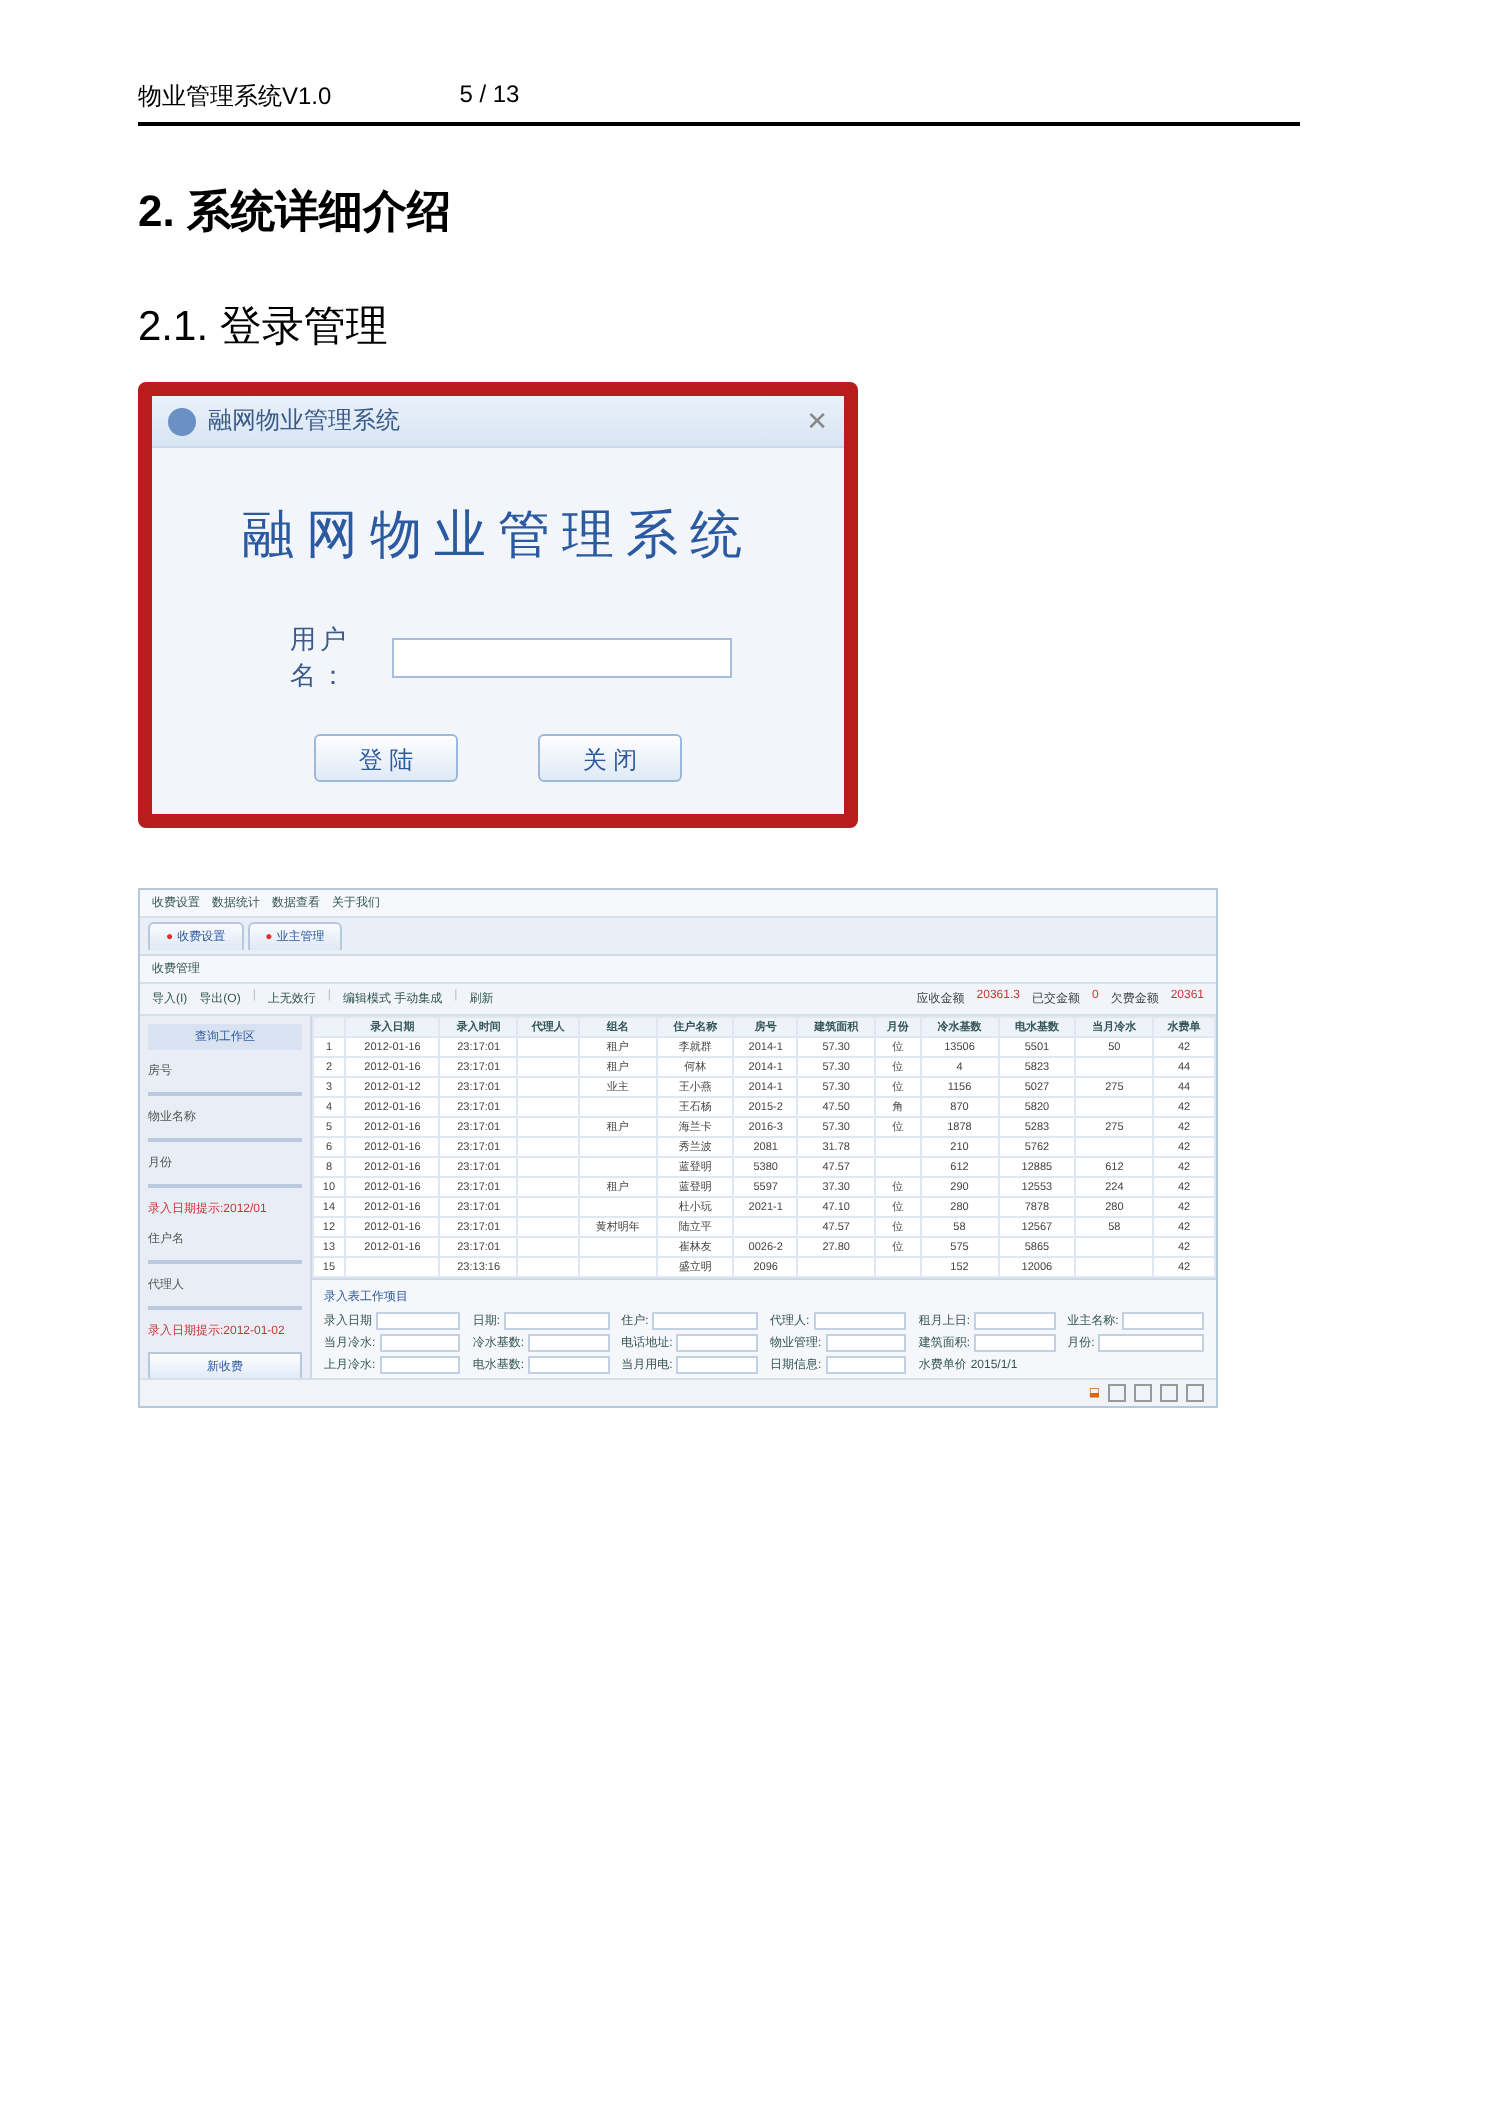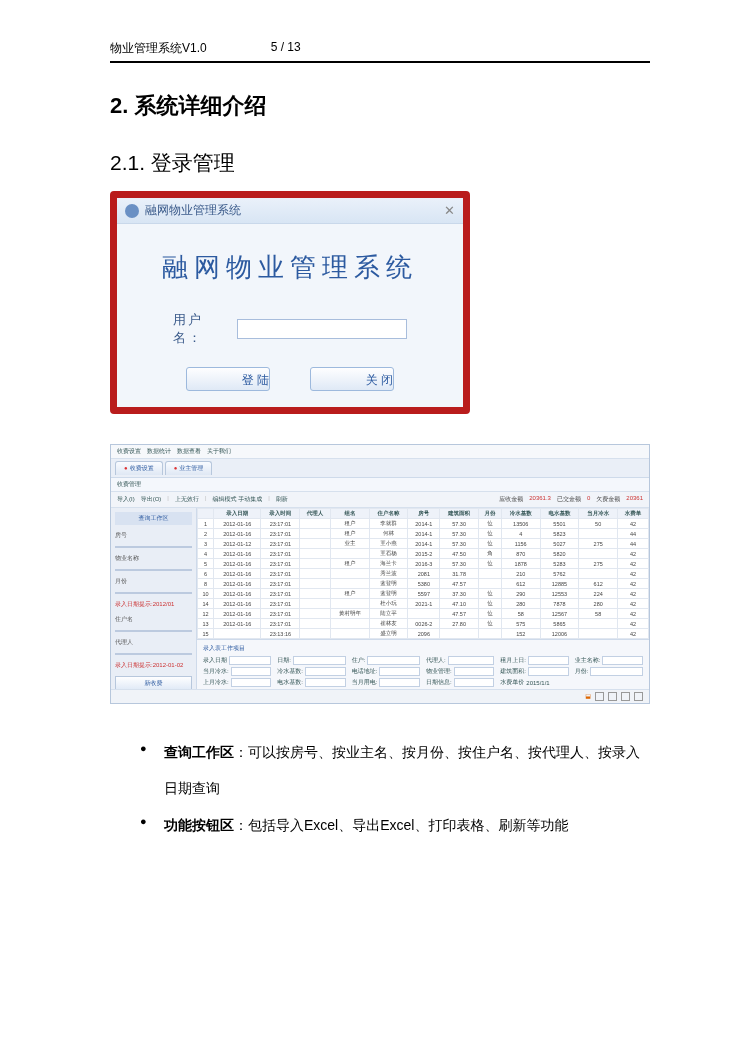--- a/index.html
+++ b/index.html
@@ -5,21 +5,21 @@
   * { margin: 0; padding: 0; box-sizing: border-box; }
   body {
     width: 750px;
     height: 1060px;
     background: #fff;
     font-family: "SimSun", "Microsoft YaHei", sans-serif;
     color: #000;
     position: relative;
   }
   .page {
-    padding: 40px 100px 40px 110px;
+    padding: 40px 100px 40px 69px;
   }
   .header {
     display: flex;
     font-size: 12px;
     padding-bottom: 4px;
     border-bottom: 2px solid #000;
     margin-bottom: 28px;
   }
   .header-title { flex: 0 0 auto; }
   .header-page { margin-left: 64px; }
@@ -71,41 +71,40 @@
     font-family: "SimHei", sans-serif;
   }
   .login-row {
     display: flex;
     align-items: center;
     justify-content: center;
     margin-bottom: 14px;
     font-size: 13px;
     color: #3a5a8a;
   }
-  .login-row label { width: 56px; text-align: left; margin-right: 8px; letter-spacing: 2px; }
+  .login-row label { width: 56px; text-align: center; margin-right: 8px; letter-spacing: 2px; }
   .login-row .field {
     width: 170px; height: 20px;
     background: #fff;
     border: 1px solid #a8bddc;
   }
   .login-buttons {
     display: flex;
     justify-content: center;
     gap: 40px;
     margin-top: 20px;
   }
   .login-buttons .btn {
-    width: 84px; height: 24px;
+    width: 72px; height: 24px;
     line-height: 24px;
     font-size: 12px;
     color: #2c5aa0;
     background: linear-gradient(#fefeff, #dfe9f6);
     border: 1px solid #9db9dd;
     border-radius: 3px;
-    text-align: right;
   }
   .watermark {
     position: absolute;
     top: 510px;
     left: 0; right: 0;
     text-align: center;
     font-size: 26px;
     color: #cfcfcf;
     font-family: Arial, sans-serif;
     pointer-events: none;
@@ -609,17 +608,13 @@
 
     <div class="fee-status">
       <span style="color:#d60">⬓</span>
       <div class="sq"></div>
       <div class="sq"></div>
       <div class="sq"></div>
       <div class="sq"></div>
     </div>
   </div>
 
-  <ul class="notes">
-    <li><span class="b">查询工作区</span><span>：可以按房号、按业主名、按月份、按住户名、按代理人、按录入日期查询</span></li>
-    <li><span class="b">功能按钮区</span><span>：包括导入Excel、导出Excel、打印表格、刷新等功能</span></li>
-  </ul>
 </div>
 
 </body></html>

